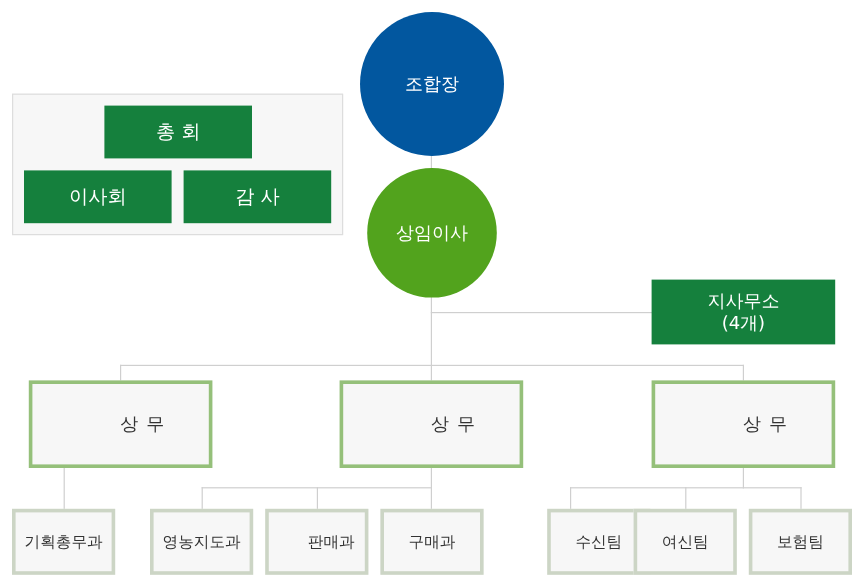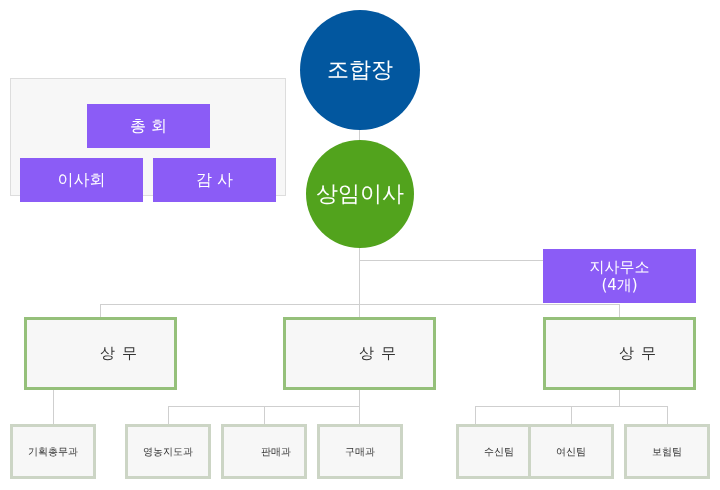--- a/index.html
+++ b/index.html
@@ -5,36 +5,36 @@
     html, body { margin:0; padding:0; }
     body {
       width:720px; height:490px; position:relative; background:#ffffff;
       font-family: "DejaVu Sans", "Liberation Sans", sans-serif;
       overflow:hidden;
     }
     .abs { position:absolute; box-sizing:border-box; }
     .line { position:absolute; background:#cfcfcf; }
     .panel { background:#f7f7f7; border:1px solid #dddddd; }
     .teal {
-      background:#8b5cf6; color:#ffffff; display:flex; align-items:center;
-      justify-content:center; font-size:16px; text-align:center; line-height:1.2;margin-top:16px;
+      background:#15803d; color:#ffffff; display:flex; align-items:center;
+      justify-content:center; font-size:16px; text-align:center; line-height:1.2;
     }
     .circle {
       border-radius:50%; color:#ffffff; display:flex; align-items:center;
-      justify-content:center; font-size:22px;
+      justify-content:center; font-size:15px;
     }
     .blue { background:#02579f; }
     .green { background:#52a31d; }
     .exec {
       background:#f7f7f7; border:3px solid #95c07a; display:flex; align-items:center;
       justify-content:center; font-size:15px; color:#333333; letter-spacing:1px;padding-left:37px;
     }
     .dept {
       background:#f7f7f7; border:3px solid #ccd5c5; display:flex; align-items:center;
-      justify-content:center; font-size:10px; color:#333333;
+      justify-content:center; font-size:13px; color:#333333;
     }
     .branch-text { display:flex; flex-direction:column; align-items:center; }
   </style>
 </head>
 <body>
 
 <div class="line" style="left:359px; top:128px; width:1px; height:14px;"></div>
 <div class="line" style="left:359px; top:246px; width:1px; height:72px;"></div>
 <div class="line" style="left:359px; top:260px; width:185px; height:1px;"></div>
 <div class="line" style="left:100px; top:304px; width:520px; height:1px;"></div>

